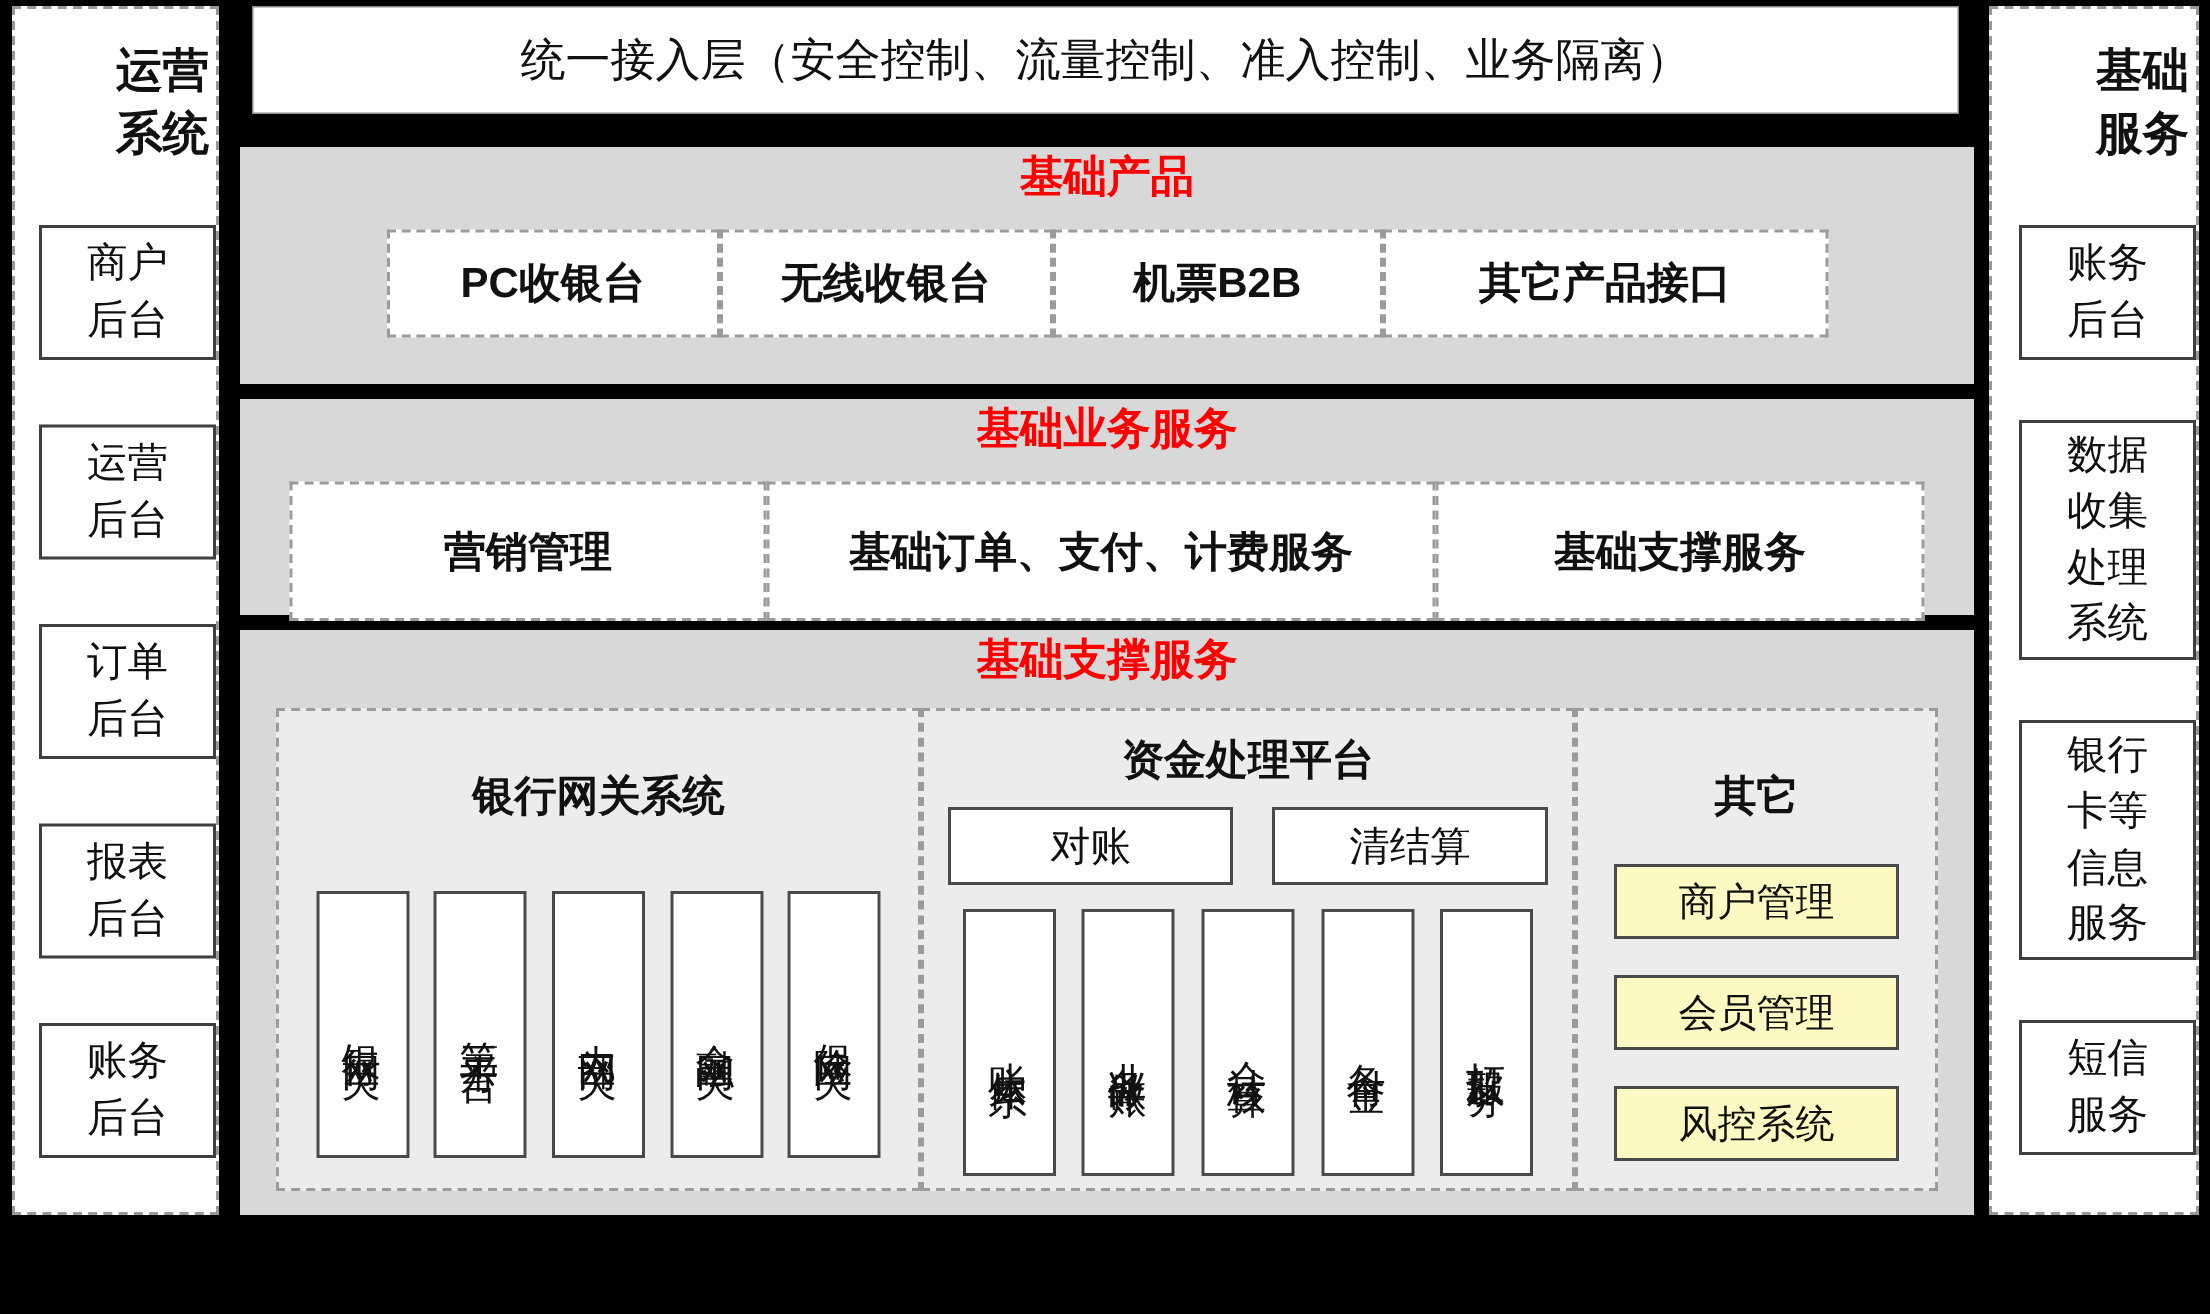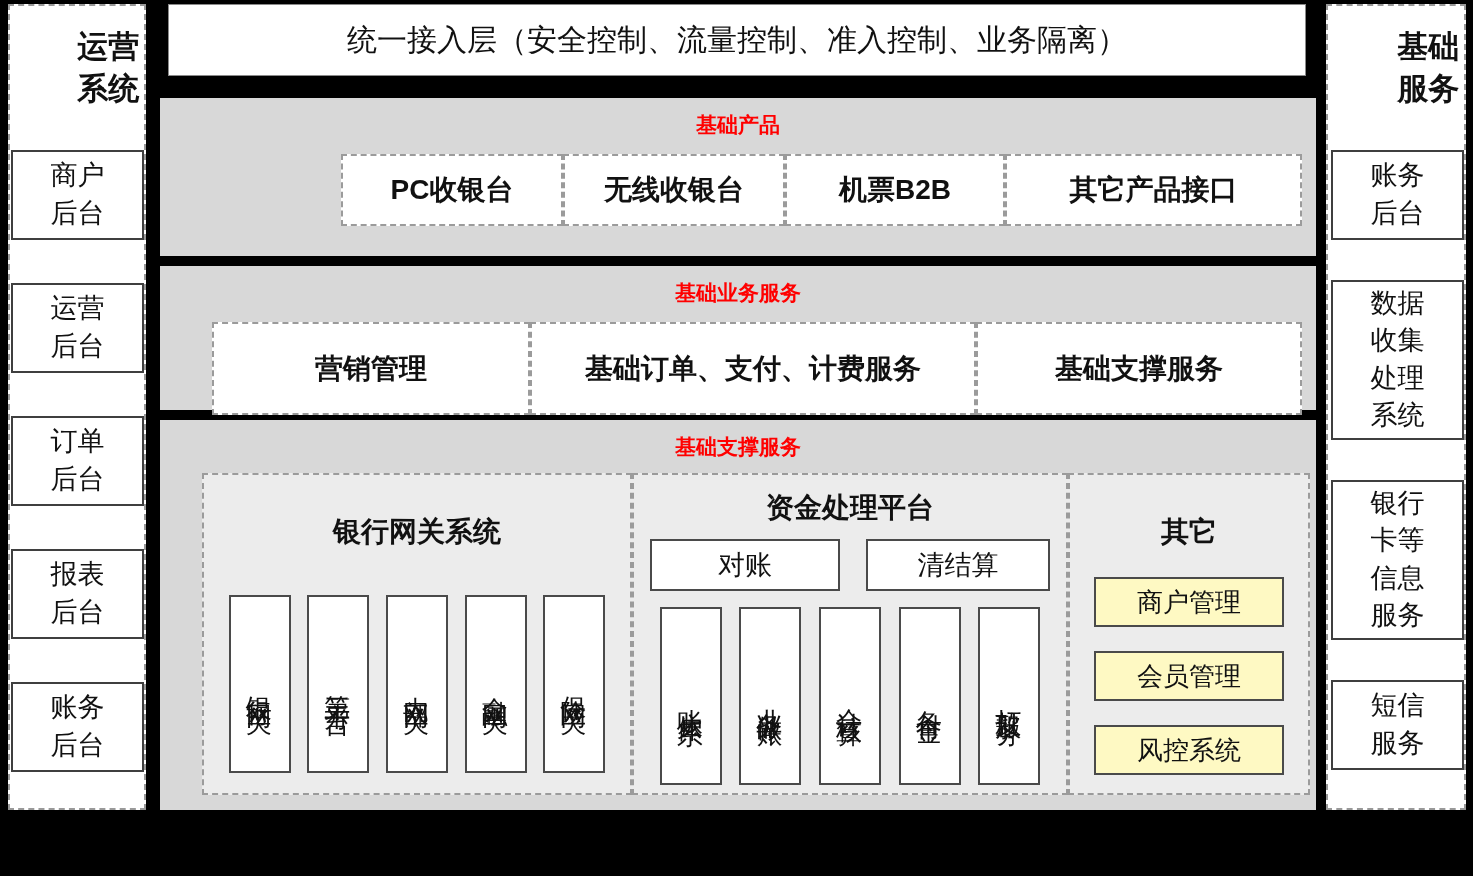--- a/index.html
+++ b/index.html
@@ -19,21 +19,21 @@
   #left-sidebar  { left: 8px;    width: 138px; }
   #right-sidebar { left: 1326px; width: 140px; }
   .sidebar-title {
     margin-top: 20px; width: 2.3em; font-size: 31px; font-weight: bold;
     text-align: center; line-height: 1.35; word-break: break-all;
   }
   .sidebar-stack { display: flex; flex-direction: column; align-items: center; margin-top: 40px; }
   #left-sidebar  .sidebar-stack { gap: 43px; }
   #right-sidebar .sidebar-stack { gap: 40px; }
   .side-box {
-    width: 133px; background: #fff; border: 2px solid #3f3f3f;
+    width: 118px; background: #fff; border: 2px solid #3f3f3f;
     display: flex; align-items: center; justify-content: center;
   }
   .side-box span {
     display: block; width: 2.15em; font-size: 27px; line-height: 1.38;
     text-align: center; word-break: break-all;
   }
   .h2line { height: 90px; }
   .h4line { height: 160px; }
 
   
@@ -43,23 +43,23 @@
     display: flex; align-items: center; justify-content: center;
     font-size: 30px; font-weight: normal;
   }
 
   
   .section { position: absolute; left: 160px; width: 1156px; background: #d8d8d8; }
   #sec-products { top: 98px;  height: 158px; }
   #sec-business { top: 266px; height: 144px; }
   #sec-support  { top: 420px; height: 390px; }
   .sec-title {
-    color: #ff0000; font-weight: bold; font-size: 21px; text-align: center; padding-top: 13px;
-  }
-  .row { display: flex; justify-content: flex-end; padding: 0 14px; }
+    color: #ff0000; font-weight: bold; font-size: 29px; text-align: center; 
+  }
+  .row { display: flex; justify-content: center; padding: 0 14px; }
   #sec-products .row, #sec-business .row { margin-top: 15px; }
   .dash-box {
     background: #fff; border: 2px dashed #9b9b9b;
     display: flex; align-items: center; justify-content: center;
     font-size: 28px; font-weight: bold; height: 72px;
   }
   #sec-business .dash-box { height: 93px; }
 
   
   #sec-support .row { padding: 0 6px; margin-top: 12px; }

